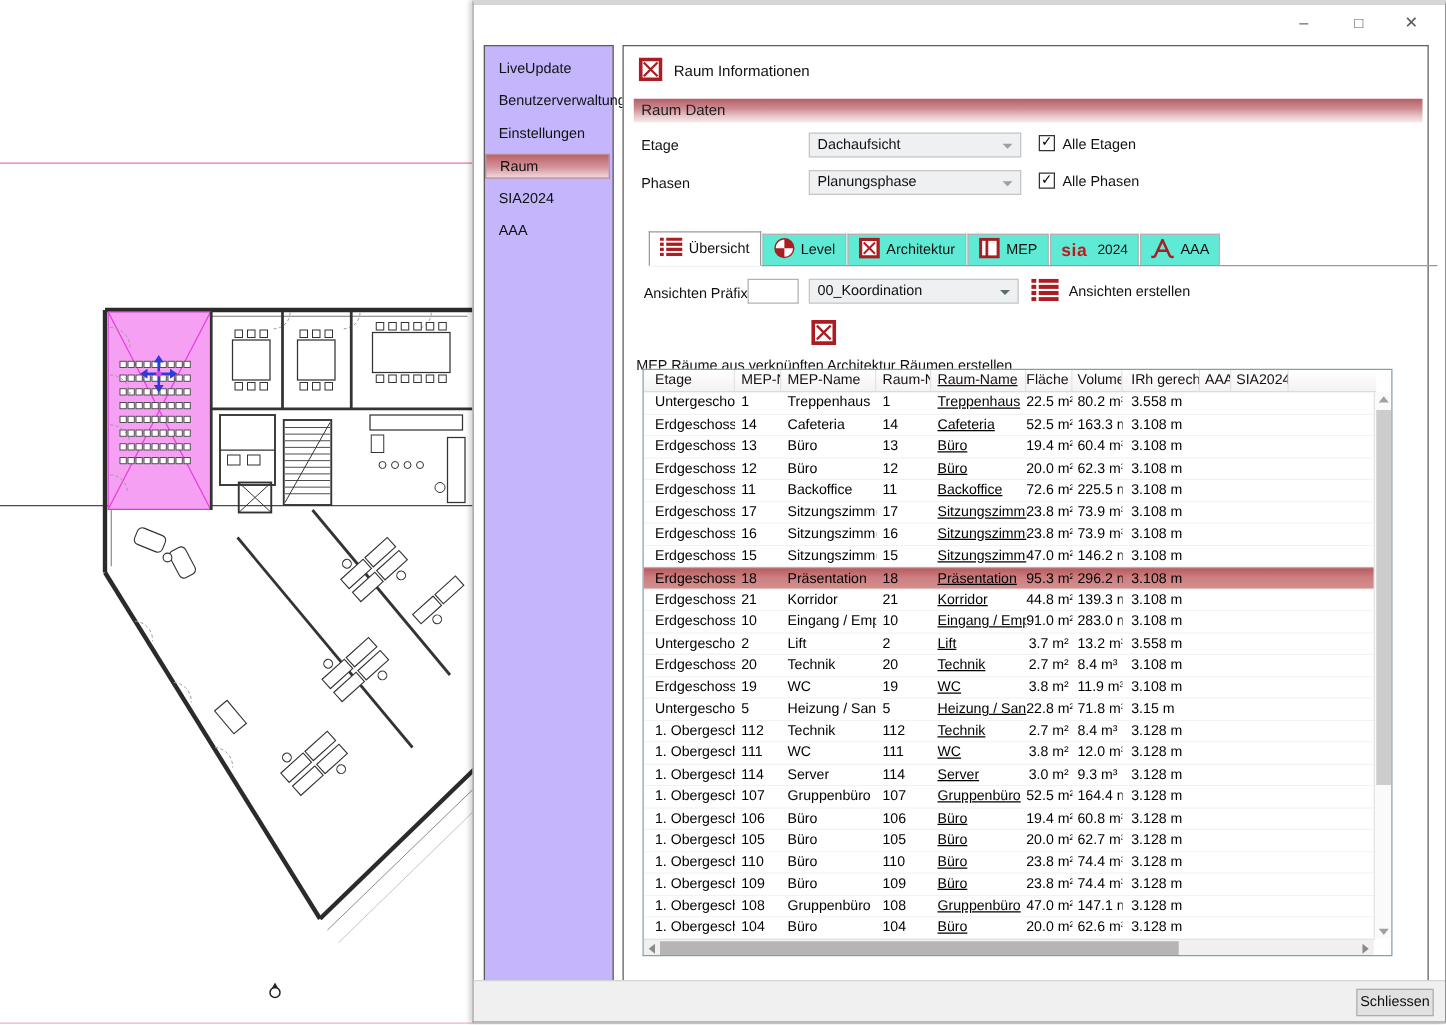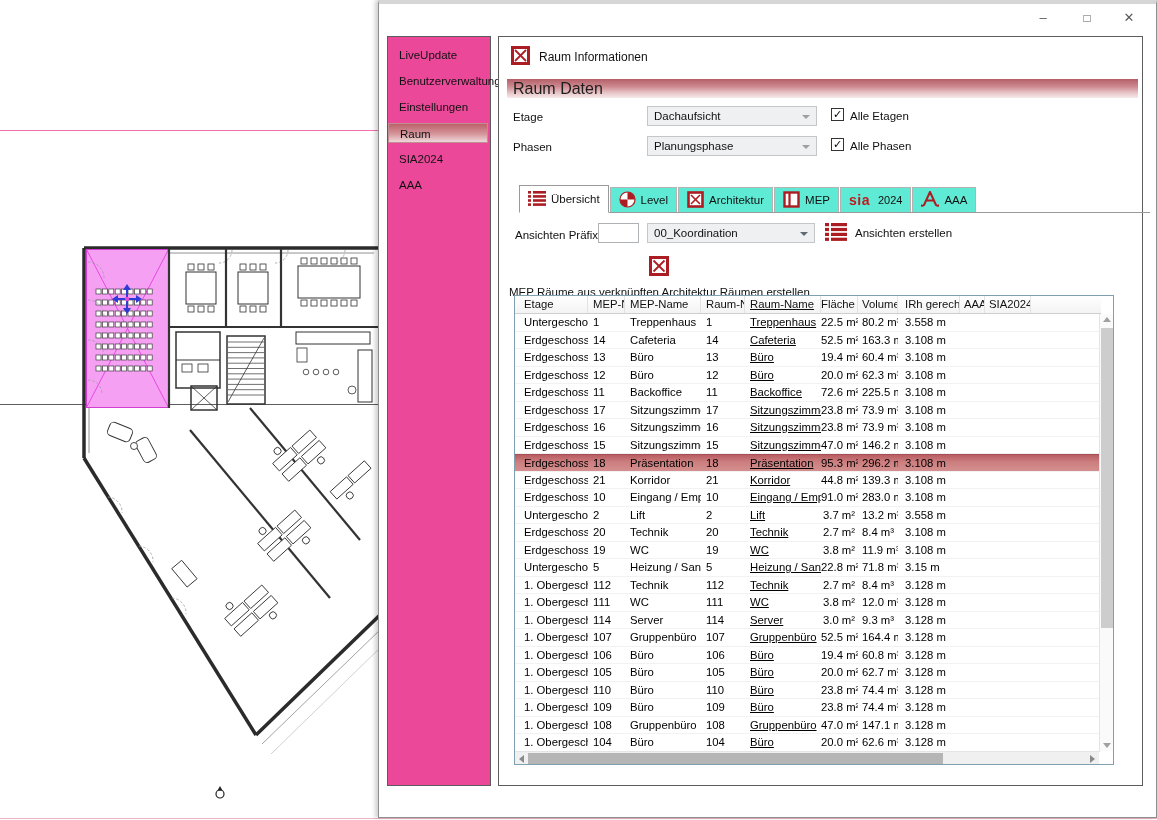--- a/index.html
+++ b/index.html
@@ -15,37 +15,37 @@
   .dialog { position:absolute; left:378px; top:0; width:779px; height:818px;
     background:#fff; border:1px solid #8f8f8f; border-top:4px solid #d6d6d6;
     box-shadow:-3px 0 4px rgba(0,0,0,.18); z-index:2; }
 
   .titlebar { position:absolute; left:0; top:0; width:100%; height:28px; background:#fff; }
   .win-btn { position:absolute; top:2px; width:34px; height:24px; text-align:center;
     line-height:24px; color:#5a5a5a; font-size:13px; cursor:default; }
   .win-min { right:96px; } .win-max { right:52px; font-size:12px; } .win-close { right:10px; }
 
   .sidebar { position:absolute; left:8px; top:32px; width:104px; height:750px;
-    border:1px solid #5c5c5c; background:#ec4899; padding-top:6px; }
+    border:1px solid #5c5c5c; background:#c4b5fd; padding-top:6px; }
   .side-item { height:26px; line-height:22px; font-size:11.5px; color:#111;
     padding:2px 2px 2px 0; }
   .side-item .side-label { display:block; padding-left:11px; height:20px; line-height:20px; }
   .side-item.selected .side-label {
     background:linear-gradient(180deg,#bd6169 0%,#d4959b 55%,#efd9db 100%);
     border:1px solid #c08d91; }
 
   .main { position:absolute; left:119px; top:32px; width:645px; height:750px;
     border:1px solid #5c5c5c; background:#fff; }
 
   .panel-title-icon { position:absolute; left:12px; top:9px; }
   .panel-title { position:absolute; left:40px; top:13px; font-size:12px; color:#111; }
 
   .section-band { position:absolute; left:8px; top:42px; width:631px; height:19px;
     background:linear-gradient(180deg,#b55f68 0%,#cd8a90 40%,#e8c8cb 75%,#f7ebec 100%);
-    font-size:16px; color:#1d1d1d; line-height:19px; padding-left:6px; }
+    font-size:12px; color:#1d1d1d; line-height:19px; padding-left:6px; }
 
   .form-label { position:absolute; font-size:11.5px; color:#111; }
   .combo { position:absolute; height:20px; background:#eef0f1; border:1px solid #c3c7c9;
     font-size:11.5px; color:#111; line-height:18px; padding-left:6px; }
   .combo .chev { position:absolute; right:6px; top:8px; width:0; height:0;
     border-left:4px solid transparent; border-right:4px solid transparent; border-top:4px solid #9aa0a3; }
   .checkbox { position:absolute; width:13px; height:13px; border:1px solid #333; background:#fff;
     font-size:11px; line-height:11px; text-align:center; color:#000; font-weight:bold; }
   .checkbox::after { content:"✓"; }
   .check-label { position:absolute; font-size:11.5px; color:#111; }
@@ -824,14 +824,17 @@
           <div class="vs-down"></div>
         </div>
         <div class="hscroll">
           <div class="hs-left"></div>
           <div class="hs-thumb"></div>
           <div class="hs-right"></div>
         </div>
       </div>
     </div>
 
+    <div class="dlg-footer">
+      <button class="btn-close">Schliessen</button>
+    </div>
   </div>
 </div>
 
 </body></html>

